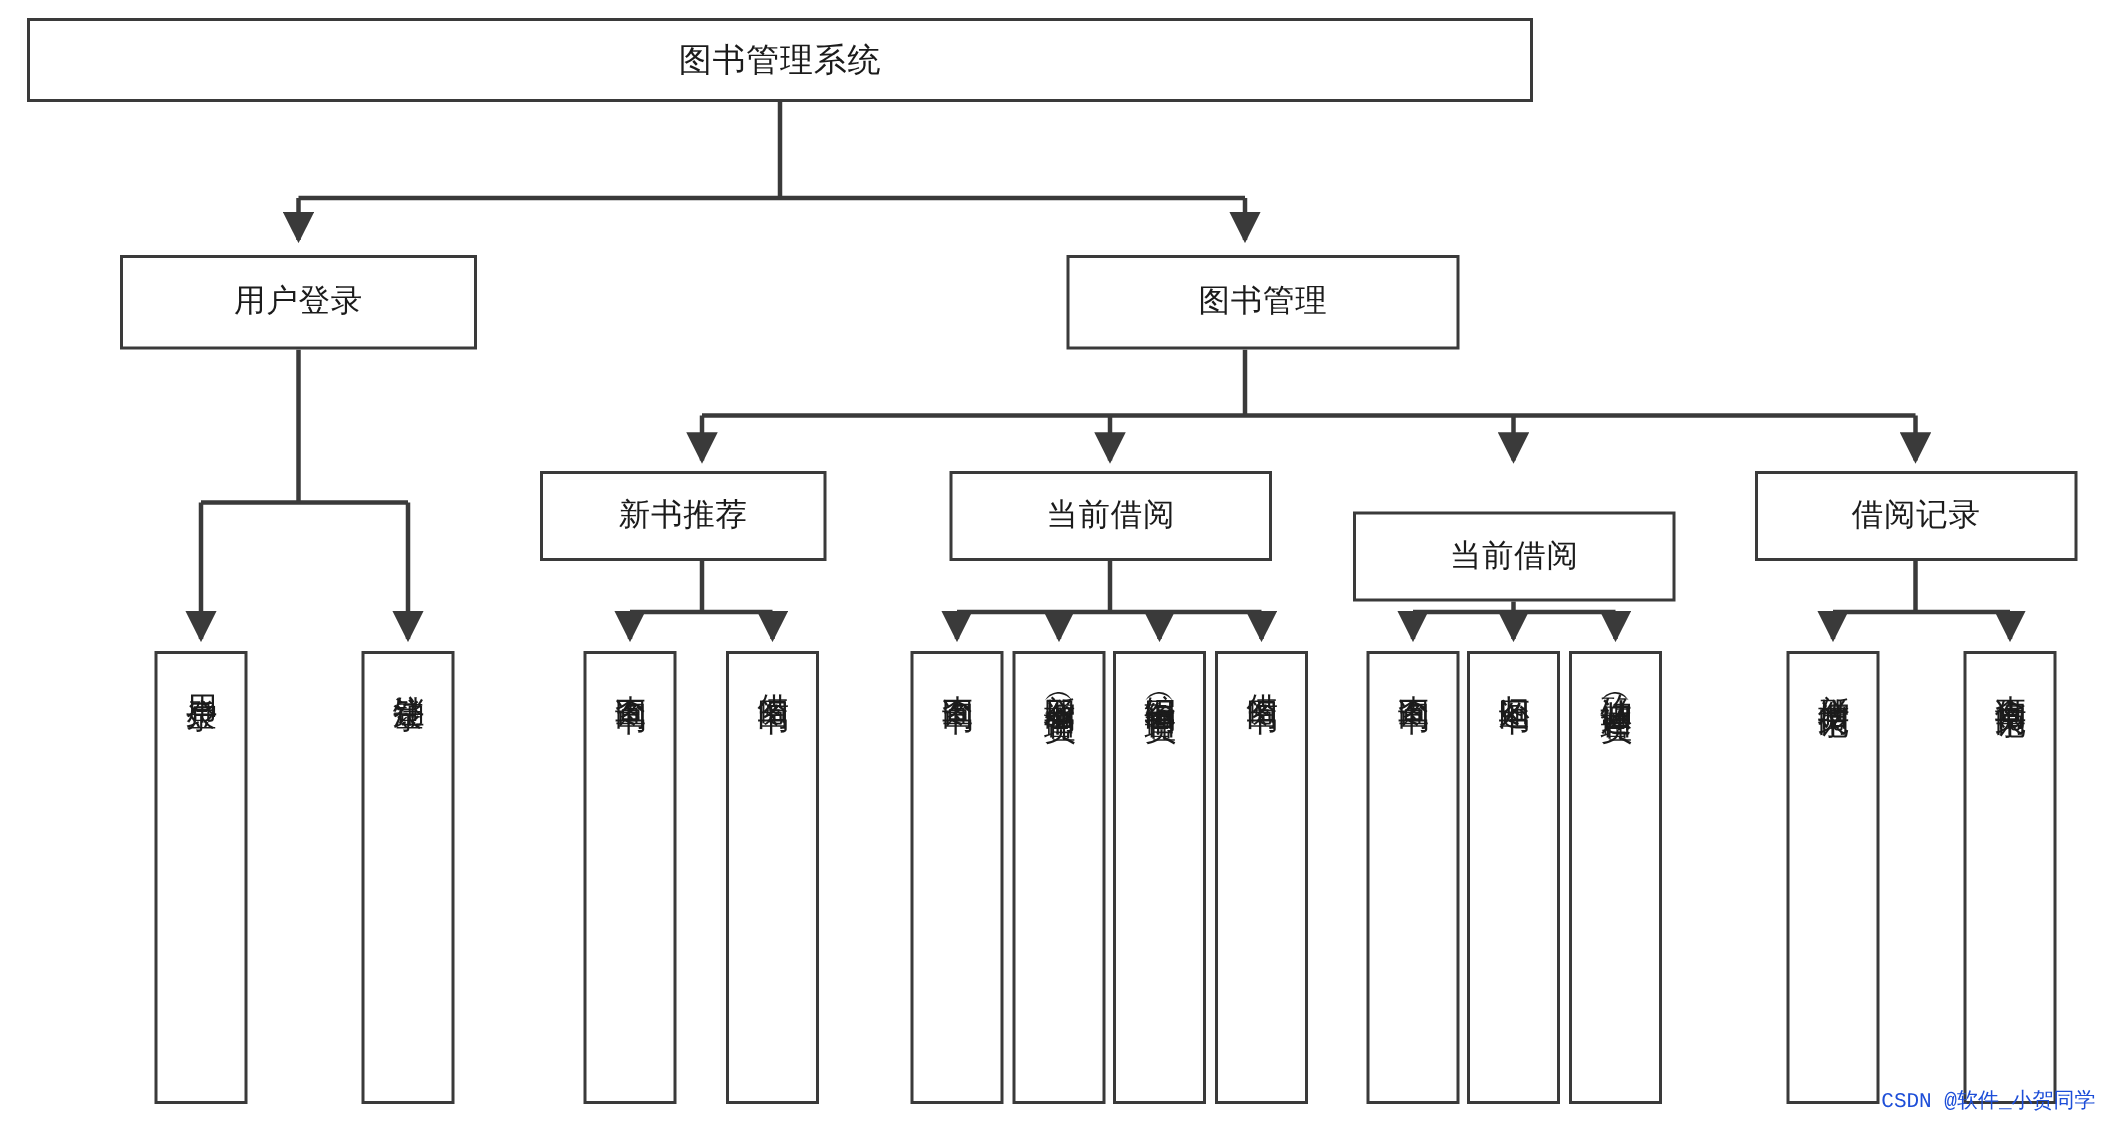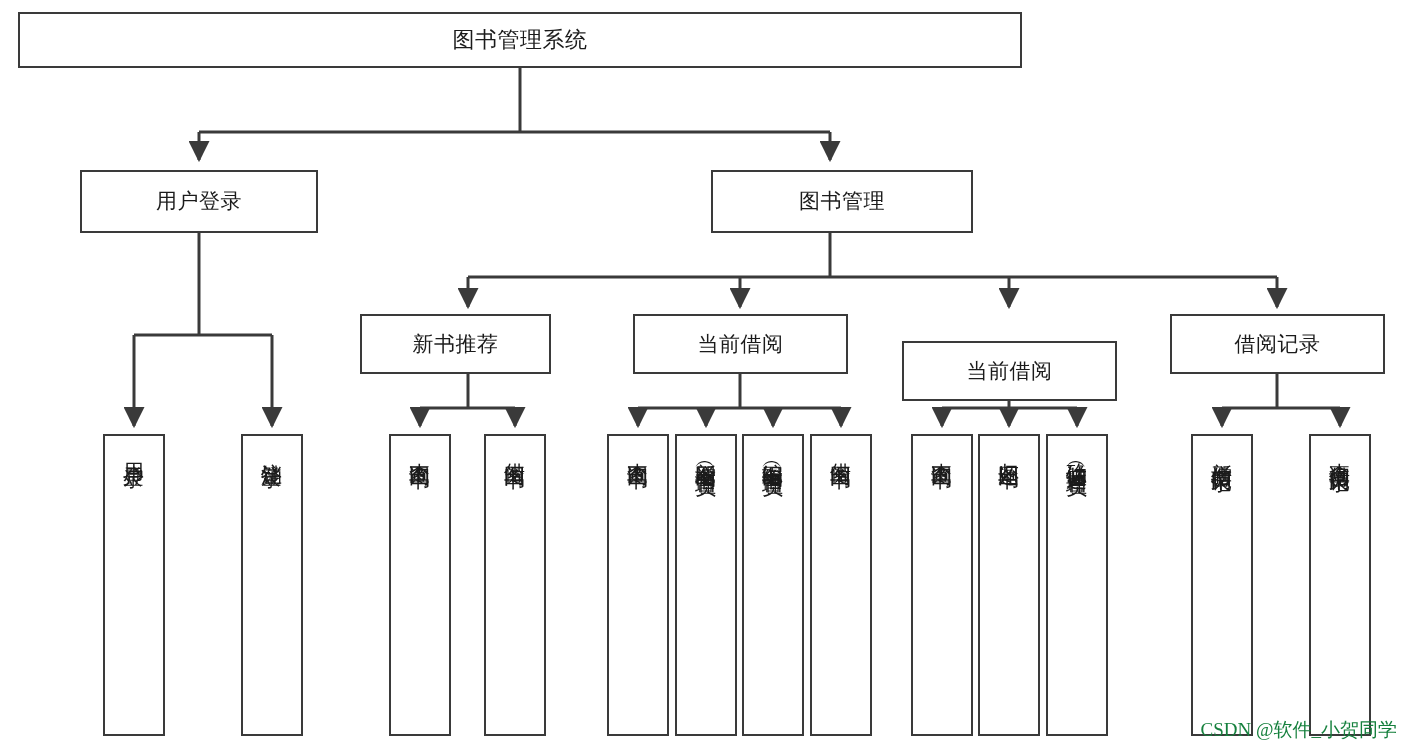--- a/index.html
+++ b/index.html
@@ -48,24 +48,24 @@
     font-size:21px;
     line-height:1.1;
     letter-spacing:2px;
     white-space:nowrap;
   }
 
   .watermark{
     position:absolute;
     right:8px;
     bottom:4px;
-    font-size:19px;
-    color:#15803d;
+    font-size:14px;
+    color:#1d4ed8;
     white-space:nowrap;
-    font-family:Liberation Serif, serif;
+    font-family:Liberation Mono, monospace;
   }
 </style>
 </head>
 <body>
 
 <div id="diagram">
 
   <svg class="connectors" viewBox="0 0 1405 747">
     <defs>
       <marker id="arrow" viewBox="0 0 10 10" refX="9" refY="5" markerWidth="7" markerHeight="7" orient="auto-start-reverse">

